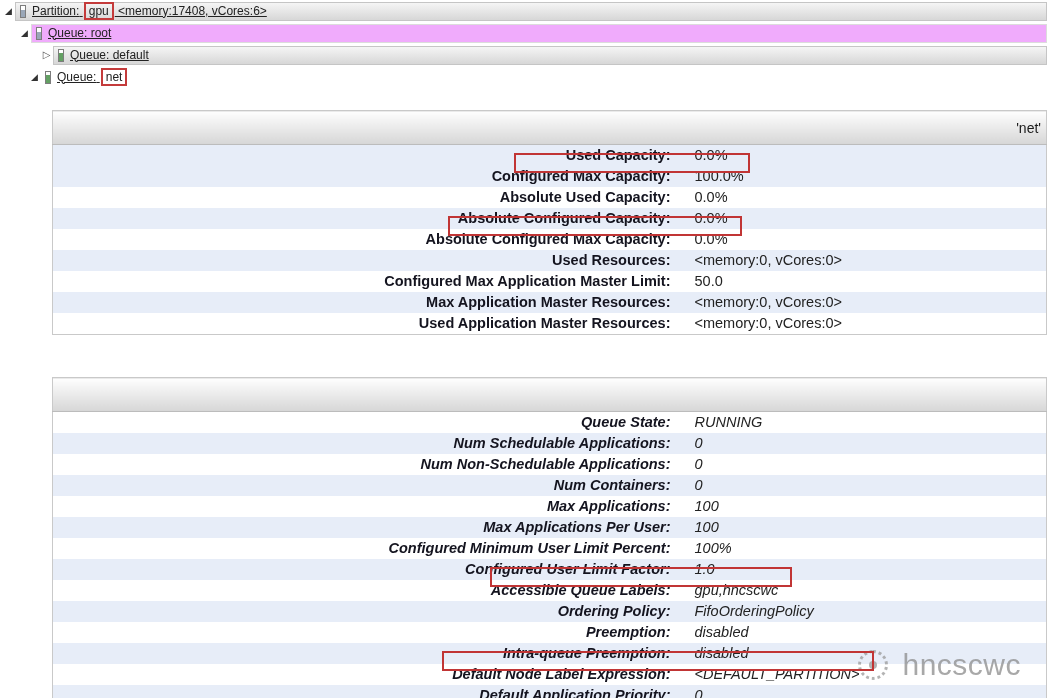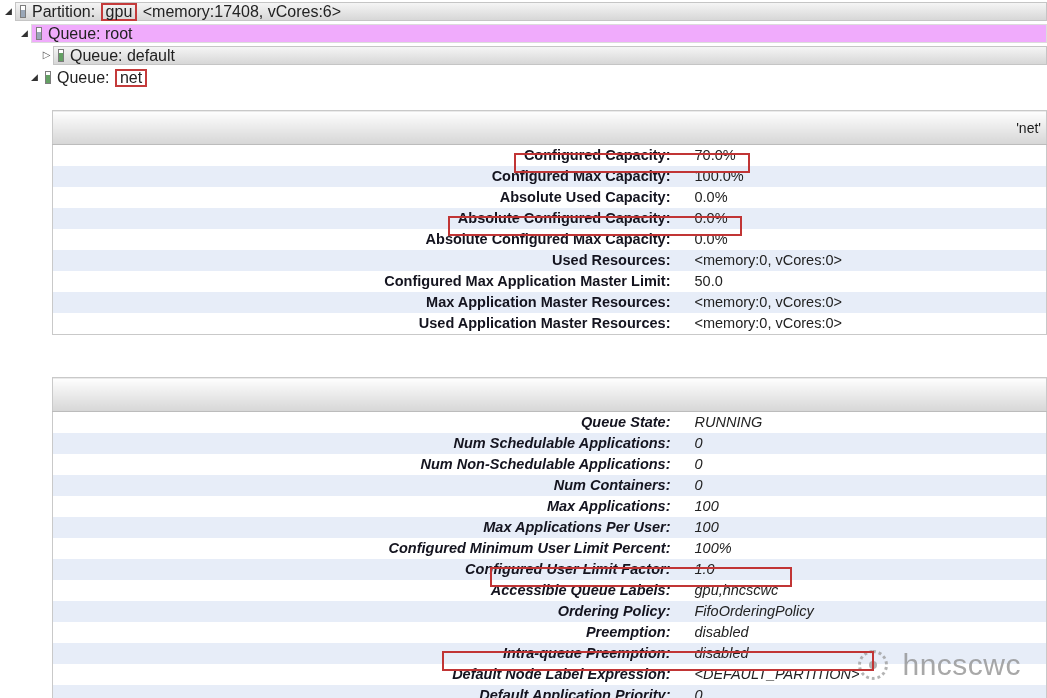--- a/index.html
+++ b/index.html
@@ -11,21 +11,21 @@
   .tree { position:absolute; top:0; left:0; right:0; }
   .tree-row { height:22px; display:flex; align-items:center; }
   .arrow { flex:0 0 auto; width:13px; text-align:center; font-size:9px; color:#333; line-height:22px; cursor:pointer; }
   .arrow.collapsed { font-size:10px; color:#555; }
   .qbar { flex:1; height:19px; display:flex; align-items:center; gap:6px; padding-left:4px; }
   .qbar.grad { background:linear-gradient(#f5f5f5,#d7d7d7); border:1px solid #c5c5c5; }
   .qbar.outline { background:#f0abfc; border:1px solid #dcdcdc; }
   .qicon { flex:0 0 auto; width:6px; height:13px; border:1px solid #7d7d7d; }
   .qicon.green { background:linear-gradient(#ffffff 30%, #6aa env); background:linear-gradient(#ffffff 30%, #63a063 30%); }
   .qicon.gray { background:linear-gradient(#ffffff 40%, #9aa7b8 40%); }
-  .tlabel { font-size:16px; color:#222; white-space:nowrap; line-height:19px; }
+  .tlabel { font-size:12px; color:#222; white-space:nowrap; line-height:19px;text-decoration:underline; }
   .redbox { display:inline-block; border:2px solid #c43b3b; padding:0 3px; line-height:14px; margin:0 1px; }
 
   
   .data-table { position:absolute; left:52px; right:0; }
   .data-table table { width:100%; border-collapse:collapse; border:1px solid #c9c9c9; }
   .data-table thead th { height:34px; background:linear-gradient(#fefefe,#d6d6d6); border-bottom:1px solid #bcbcbc; text-align:right; font-weight:normal; font-size:14px; color:#1a1a1a; padding:0 5px; }
   .data-table td { height:21px; line-height:21px; font-size:14.5px; }
   td.lbl { width:630px; text-align:right; padding-right:12px; font-weight:bold; color:#14141f; white-space:nowrap; }
   td.val { padding-left:12px; color:#222; white-space:nowrap; }
   tbody tr { background:#fff; }
@@ -84,23 +84,23 @@
   </div>
 
   <div class="data-table" id="capacity-table">
     <table>
       <thead>
         <tr>
           <th colspan="2">'net'</th>
         </tr>
       </thead>
       <tbody>
-          <tr>
-            <td class="lbl"><span>Configured Capacity:</span></td>
-            <td class="val"><span>70.0%</span></td>
+          <tr class="stripe">
+            <td class="lbl"><span>Used Capacity:</span></td>
+            <td class="val"><span>0.0%</span></td>
           </tr>
           <tr class="stripe">
             <td class="lbl"><span>Configured Max Capacity:</span></td>
             <td class="val"><span>100.0%</span></td>
           </tr>
           <tr>
             <td class="lbl"><span>Absolute Used Capacity:</span></td>
             <td class="val"><span>0.0%</span></td>
           </tr>
           <tr class="stripe">

